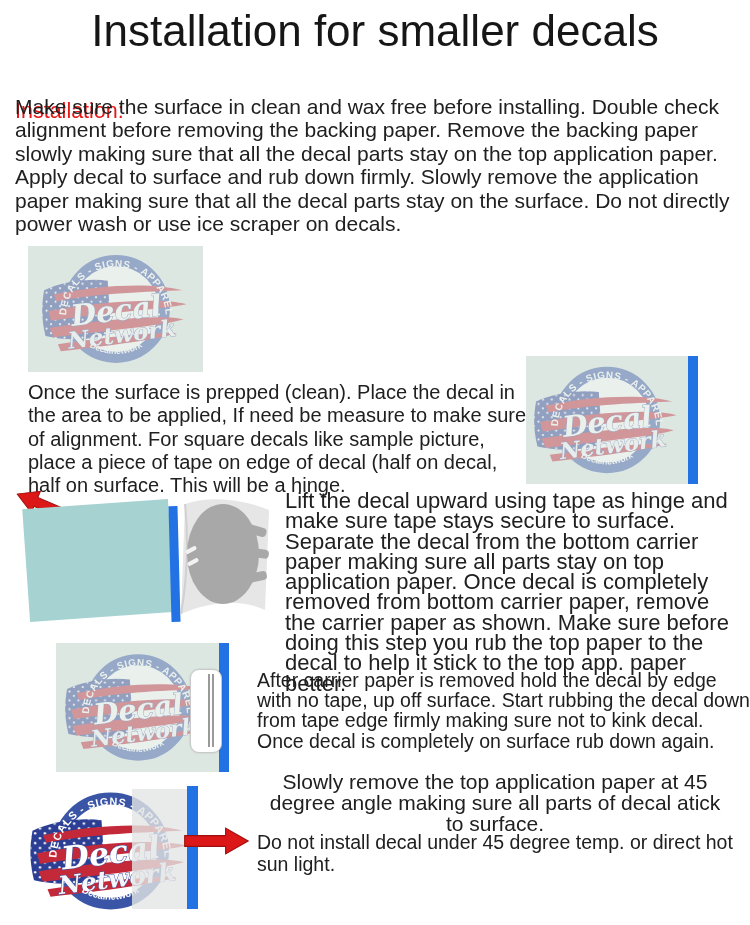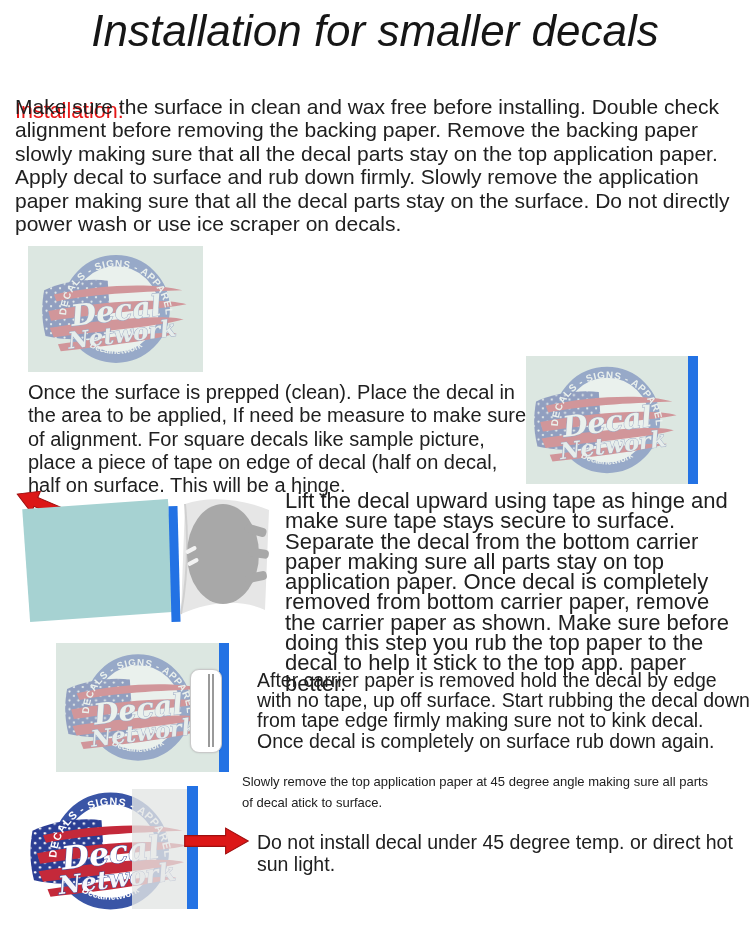--- a/index.html
+++ b/index.html
@@ -5,29 +5,29 @@
   :root{
     --accent_red:#e51717; --tape_blue:#2372e4; --mint:#dce7e1; --teal:#a6d2d2;
     --logo_blue:#3a55a6; --flag_red:#c4293a; --canton_blue:#2b3e94;
     --paper_gray:#e6e6e6; --blob_gray:#a8a8a8; --text:#202020;
   }
   html,body{margin:0;padding:0;background:#ffffff;}
   .page{position:relative;width:750px;height:925px;background:#fff;overflow:hidden;
         font-family:"Liberation Sans",sans-serif;color:var(--text);}
   .abs{position:absolute;}
   h1.title{margin:0;position:absolute;top:6px;left:0;width:750px;text-align:center;
-           font-size:44px;font-weight:400;color:#161616;letter-spacing:0;font-style:italic;}
+           font-size:44px;font-weight:400;color:#161616;letter-spacing:0;}
   .intro-heading{position:absolute;left:15px;top:71px;font-size:21.5px;color:var(--accent_red);margin-top:28px;}
   .body-text{white-space:normal;}
   .p1{left:15px;top:95px;width:716px;font-size:21px;line-height:23.4px;}
   .s1{left:209px;top:249px;width:505px;font-size:19.5px;line-height:20.4px;}
   .s2{left:28px;top:381px;width:500px;font-size:20px;line-height:23.3px;}
   .s3{left:285px;top:491px;width:460px;font-size:22px;line-height:20.3px;}
   .s4{left:257px;top:670px;width:495px;font-size:19.5px;line-height:20.2px;}
-  .s5a{left:242px;top:771px;width:472px;font-size:13px;line-height:21px;}
+  .s5a{left:259px;top:771px;width:472px;font-size:21px;line-height:21px;text-align:center;}
   .s5b{left:257px;top:832px;width:482px;font-size:19.5px;line-height:21.5px;}
 
   
   .mintbox{background:var(--mint);display:flex;align-items:center;justify-content:center;}
   .img1{left:28px;top:246px;width:175px;height:126px;}
   .img2{left:526px;top:356px;width:162px;height:128px;}
   .img2-stripe{left:688px;top:356px;width:10px;height:128px;background:var(--tape_blue);}
   .img4{left:56px;top:643px;width:163px;height:129px;}
   .img4-stripe{left:219px;top:643px;width:10px;height:129px;background:var(--tape_blue);}
   .muted{opacity:.42;}

